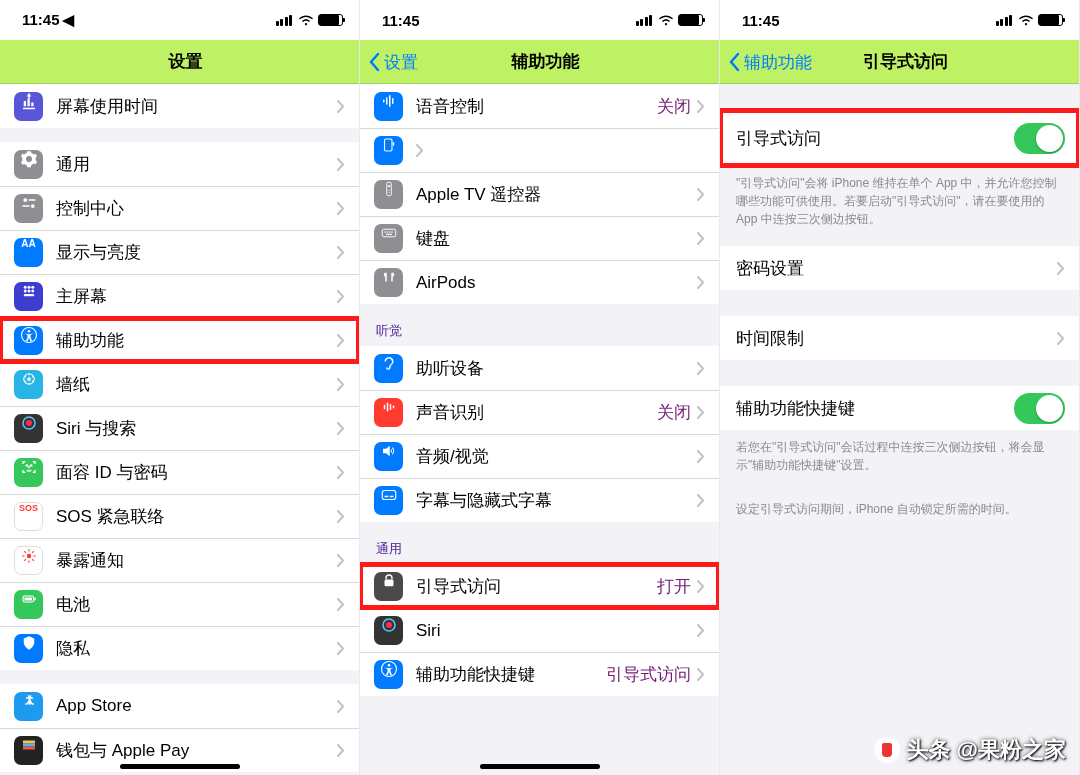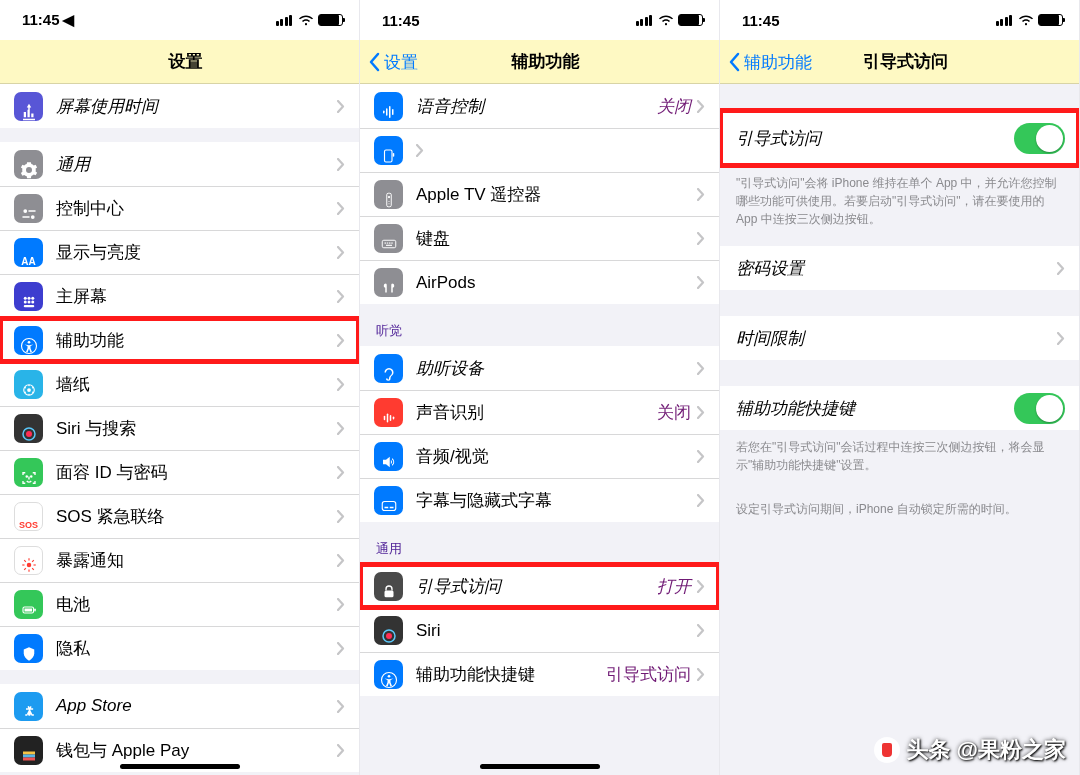--- a/index.html
+++ b/index.html
@@ -42,21 +42,21 @@
   .sig span:nth-child(3){height:9px;} .sig span:nth-child(4){height:11px;}
   .wifi-svg { width:16px; height:12px; }
   .batt { width:25px; height:12px; border:1.3px solid #000; border-radius:3px; position:relative; }
   .batt::after { content:""; position:absolute; right:-3px; top:3px; width:2px; height:4px; background:#000; border-radius:0 1px 1px 0;}
   .batt i { display:block; height:100%; width:85%; background:#000; border-radius:1px; }
   .locarrow { margin-left:3px; }
 
   
   .navbar {
     height: 44px;
-    background:#fef9c3;
+    background:#bef264;
     display:flex;
     align-items:center;
     justify-content:center;
     position:relative;
     border-bottom:0.5px solid rgba(0,0,0,0.15);
     padding-left:12px;
   }
   .nav-title { font-size:17px; font-weight:600; }
   .nav-back {
     position:absolute; left:8px; top:0; height:44px;
@@ -73,25 +73,25 @@
     padding: 18px 16px 6px 16px;
     background:#f2f2f7;
   }
   .row {
     display:flex; align-items:center;
     height:44px; padding:0 14px 0 14px;
     background:#fff;
     border-top:0.5px solid rgba(60,60,67,0.2);
     position:relative;
   }
-  .row:first-child{ border-top:none;font-style:italic; }
+  .row:first-child{ border-top:none; }
   .row .icon {
     width:29px; height:29px; border-radius:7px;
     margin-right:13px; flex:0 0 auto;
-    display:flex; align-items:flex-end; justify-content:center;
+    display:flex; align-items:flex-start; justify-content:center;
     color:#fff;
   }
   .row .label { flex:1; font-size:17px; color:#000; }
   .row .val { font-size:17px; color:#701a75; margin-right:6px; }
   .chev { width:8px; height:13px; flex:0 0 auto; }
   .chev path { stroke:#c5c5c7; stroke-width:2.2; fill:none; stroke-linecap:round; stroke-linejoin:round;}
   .row.noicon { padding-left:16px; }
 
   .hl-red { outline:5px solid #ff1a1a; outline-offset:-3px; z-index:5; }
 

